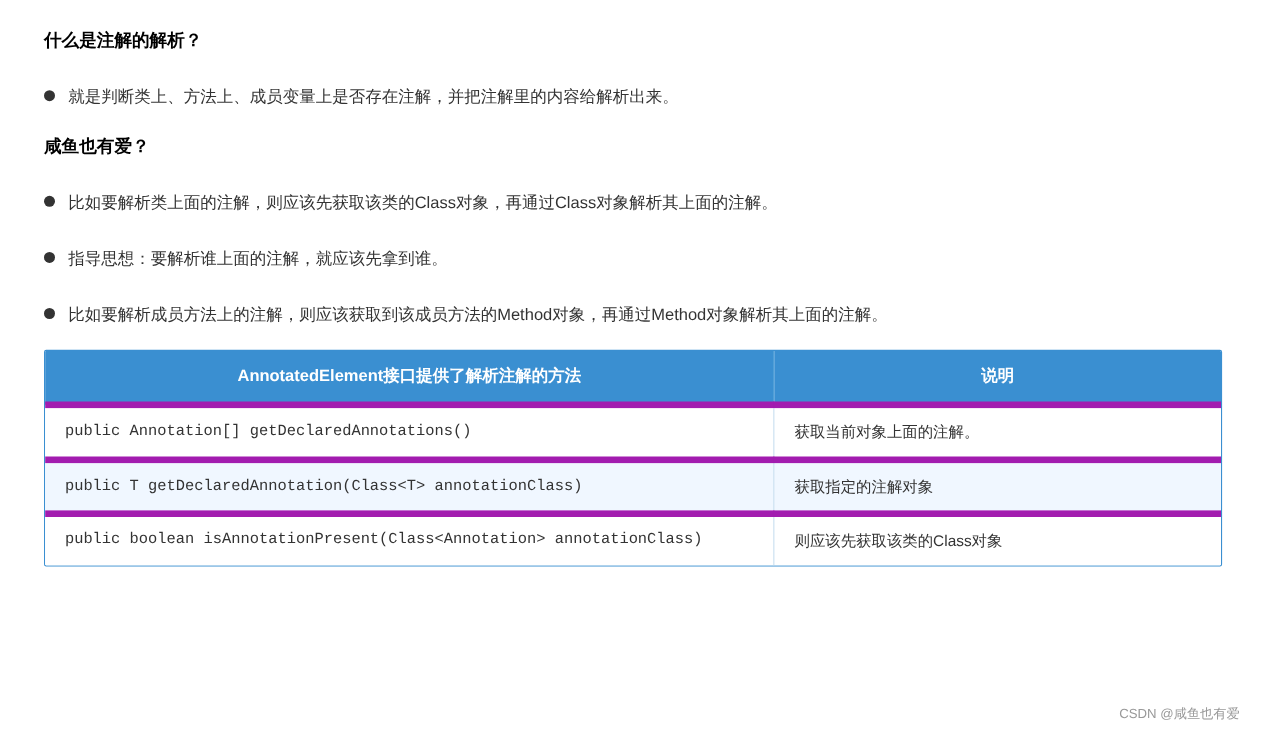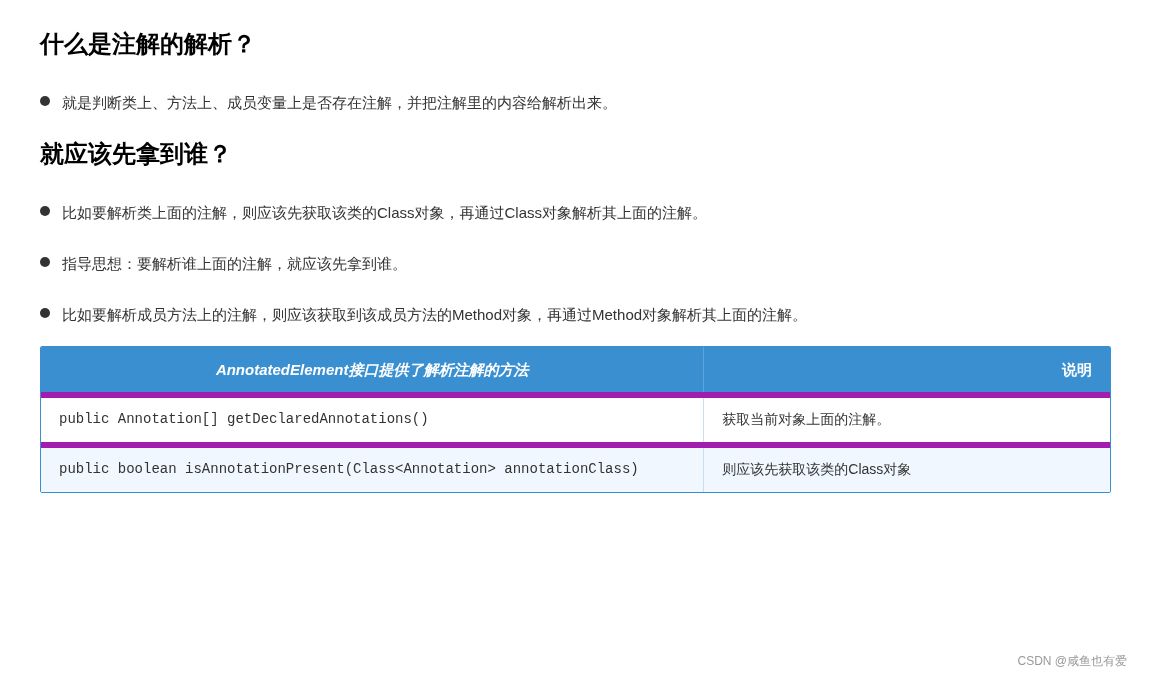--- a/index.html
+++ b/index.html
@@ -13,21 +13,21 @@
       background: #ffffff;
       color: #333333;
       width: 1151px;
       min-height: 687px;
       padding: 24px 40px 24px 40px;
       font-size: 15px;
       line-height: 1.7;
     }
 
     .section-title {
-      font-size: 24px;
+      font-size: 16px;
       font-weight: bold;
       margin-bottom: 12px;
       color: #000;
     }
 
     .bullet-list {
       list-style: none;
       padding: 0;
       margin: 0 0 16px 0;
     }
@@ -77,21 +77,20 @@
       color: #ffffff;
       font-weight: bold;
       padding: 10px 18px;
       text-align: center;
       font-size: 15px;
       border-right: 1px solid #5aa5db;
     }
 
     table thead tr th:last-child {
       border-right: none;
-      text-align: right;
     }
 
     table tbody tr {
       border-top: 6px solid #a21caf;
     }
 
     table tbody tr:nth-child(even) {
       background-color: #f0f7ff;
     }
 
@@ -107,50 +106,49 @@
       font-family: "Courier New", Consolas, monospace;
     }
 
     table tbody tr td:last-child {
       border-right: none;
       font-family: "Microsoft YaHei", "PingFang SC", Arial, sans-serif;
     }
 
     .col-method {
       width: 62%;
-      font-style: italic;
     }
 
     .col-desc {
       width: 38%;
     }
 
     .footer-note {
       position: fixed;
-      bottom: 16px;
+      bottom: 28px;
       right: 24px;
       font-size: 12px;
       color: #999;
     }
   </style>
 </head>
 <body>
 
 <div class="section-gap">
   <div class="section-title">什么是注解的解析？</div>
   <ul class="bullet-list">
     <li>
       <span class="bullet-dot"></span>
       <span class="bullet-text">就是判断类上、方法上、成员变量上是否存在注解，并把注解里的内容给解析出来。</span>
     </li>
   </ul>
 </div>
 
 <div class="section-gap">
-  <div class="section-title">就应该先拿到谁？</div>
+  <div class="section-title">咸鱼也有爱？</div>
   <ul class="bullet-list">
     <li>
       <span class="bullet-dot"></span>
       <span class="bullet-text">比如要解析类上面的注解，则应该先获取该类的Class对象，再通过Class对象解析其上面的注解。</span>
     </li>
     <li>
       <span class="bullet-dot"></span>
       <span class="bullet-text">指导思想：要解析谁上面的注解，就应该先拿到谁。</span>
     </li>
     <li>
@@ -167,20 +165,24 @@
         <th class="col-method">AnnotatedElement接口提供了解析注解的方法</th>
         <th class="col-desc">说明</th>
       </tr>
     </thead>
     <tbody>
       <tr>
         <td>public Annotation[] getDeclaredAnnotations()</td>
         <td>获取当前对象上面的注解。</td>
       </tr>
       <tr>
+        <td>public T getDeclaredAnnotation(Class&lt;T&gt; annotationClass)</td>
+        <td>获取指定的注解对象</td>
+      </tr>
+      <tr>
         <td>public boolean isAnnotationPresent(Class&lt;Annotation&gt; annotationClass)</td>
         <td>则应该先获取该类的Class对象</td>
       </tr>
     </tbody>
   </table>
 </div>
 
 <div class="footer-note">CSDN @咸鱼也有爱</div>
 
 </body></html>

